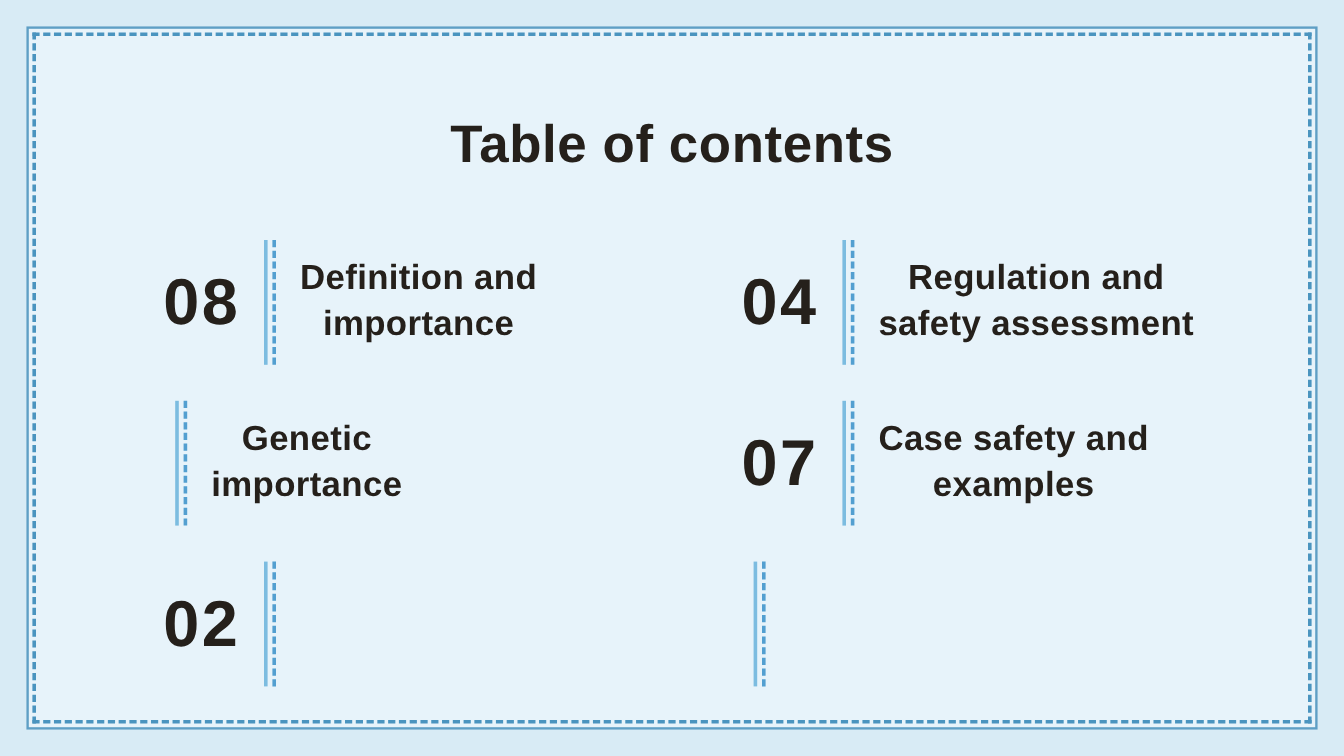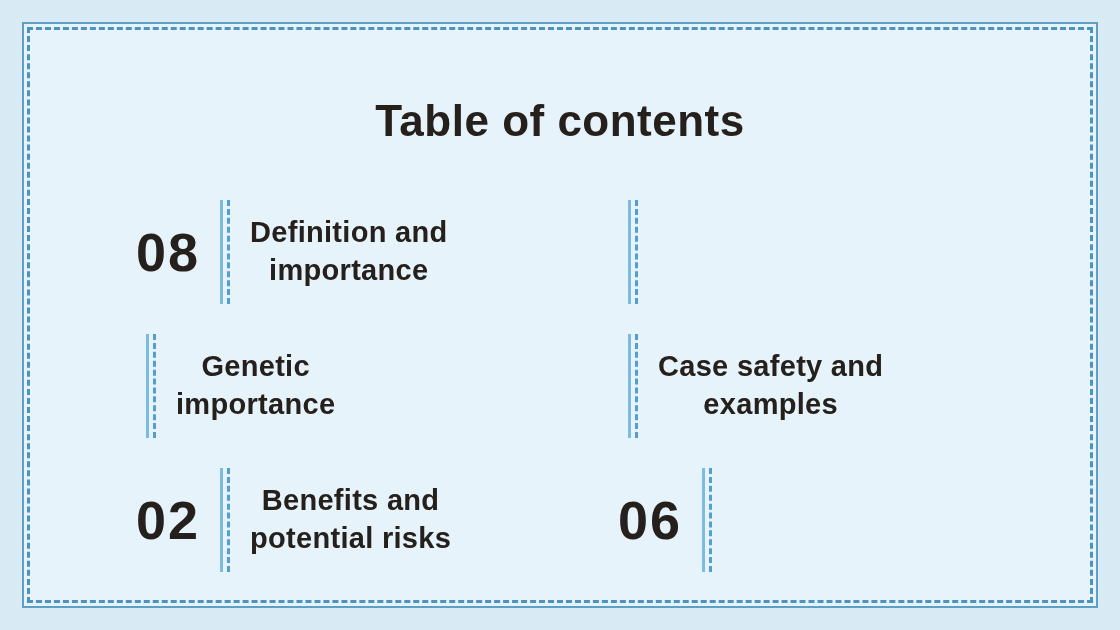--- a/index.html
+++ b/index.html
@@ -132,46 +132,47 @@
           <div class="toc-label">Genetic
 importance</div>
         </div>
 
         <div class="toc-item">
           <div class="toc-num">02</div>
           <div class="toc-divider">
             <div class="line-solid"></div>
             <div class="line-dashed"></div>
           </div>
-          <div class="toc-label">Benefits and
-potential risks</div>
         </div>
 
       </div>
 
       <div class="toc-col">
 
         <div class="toc-item">
+          <div class="toc-num">04</div>
           <div class="toc-divider">
             <div class="line-solid"></div>
             <div class="line-dashed"></div>
           </div>
+          <div class="toc-label">Regulation and
+safety assessment</div>
         </div>
 
         <div class="toc-item">
+          <div class="toc-num">07</div>
           <div class="toc-divider">
             <div class="line-solid"></div>
             <div class="line-dashed"></div>
           </div>
           <div class="toc-label">Case safety and
 examples</div>
         </div>
 
         <div class="toc-item">
-          <div class="toc-num">06</div>
           <div class="toc-divider">
             <div class="line-solid"></div>
             <div class="line-dashed"></div>
           </div>
         </div>
 
       </div>
 
     </div>
   </div>

